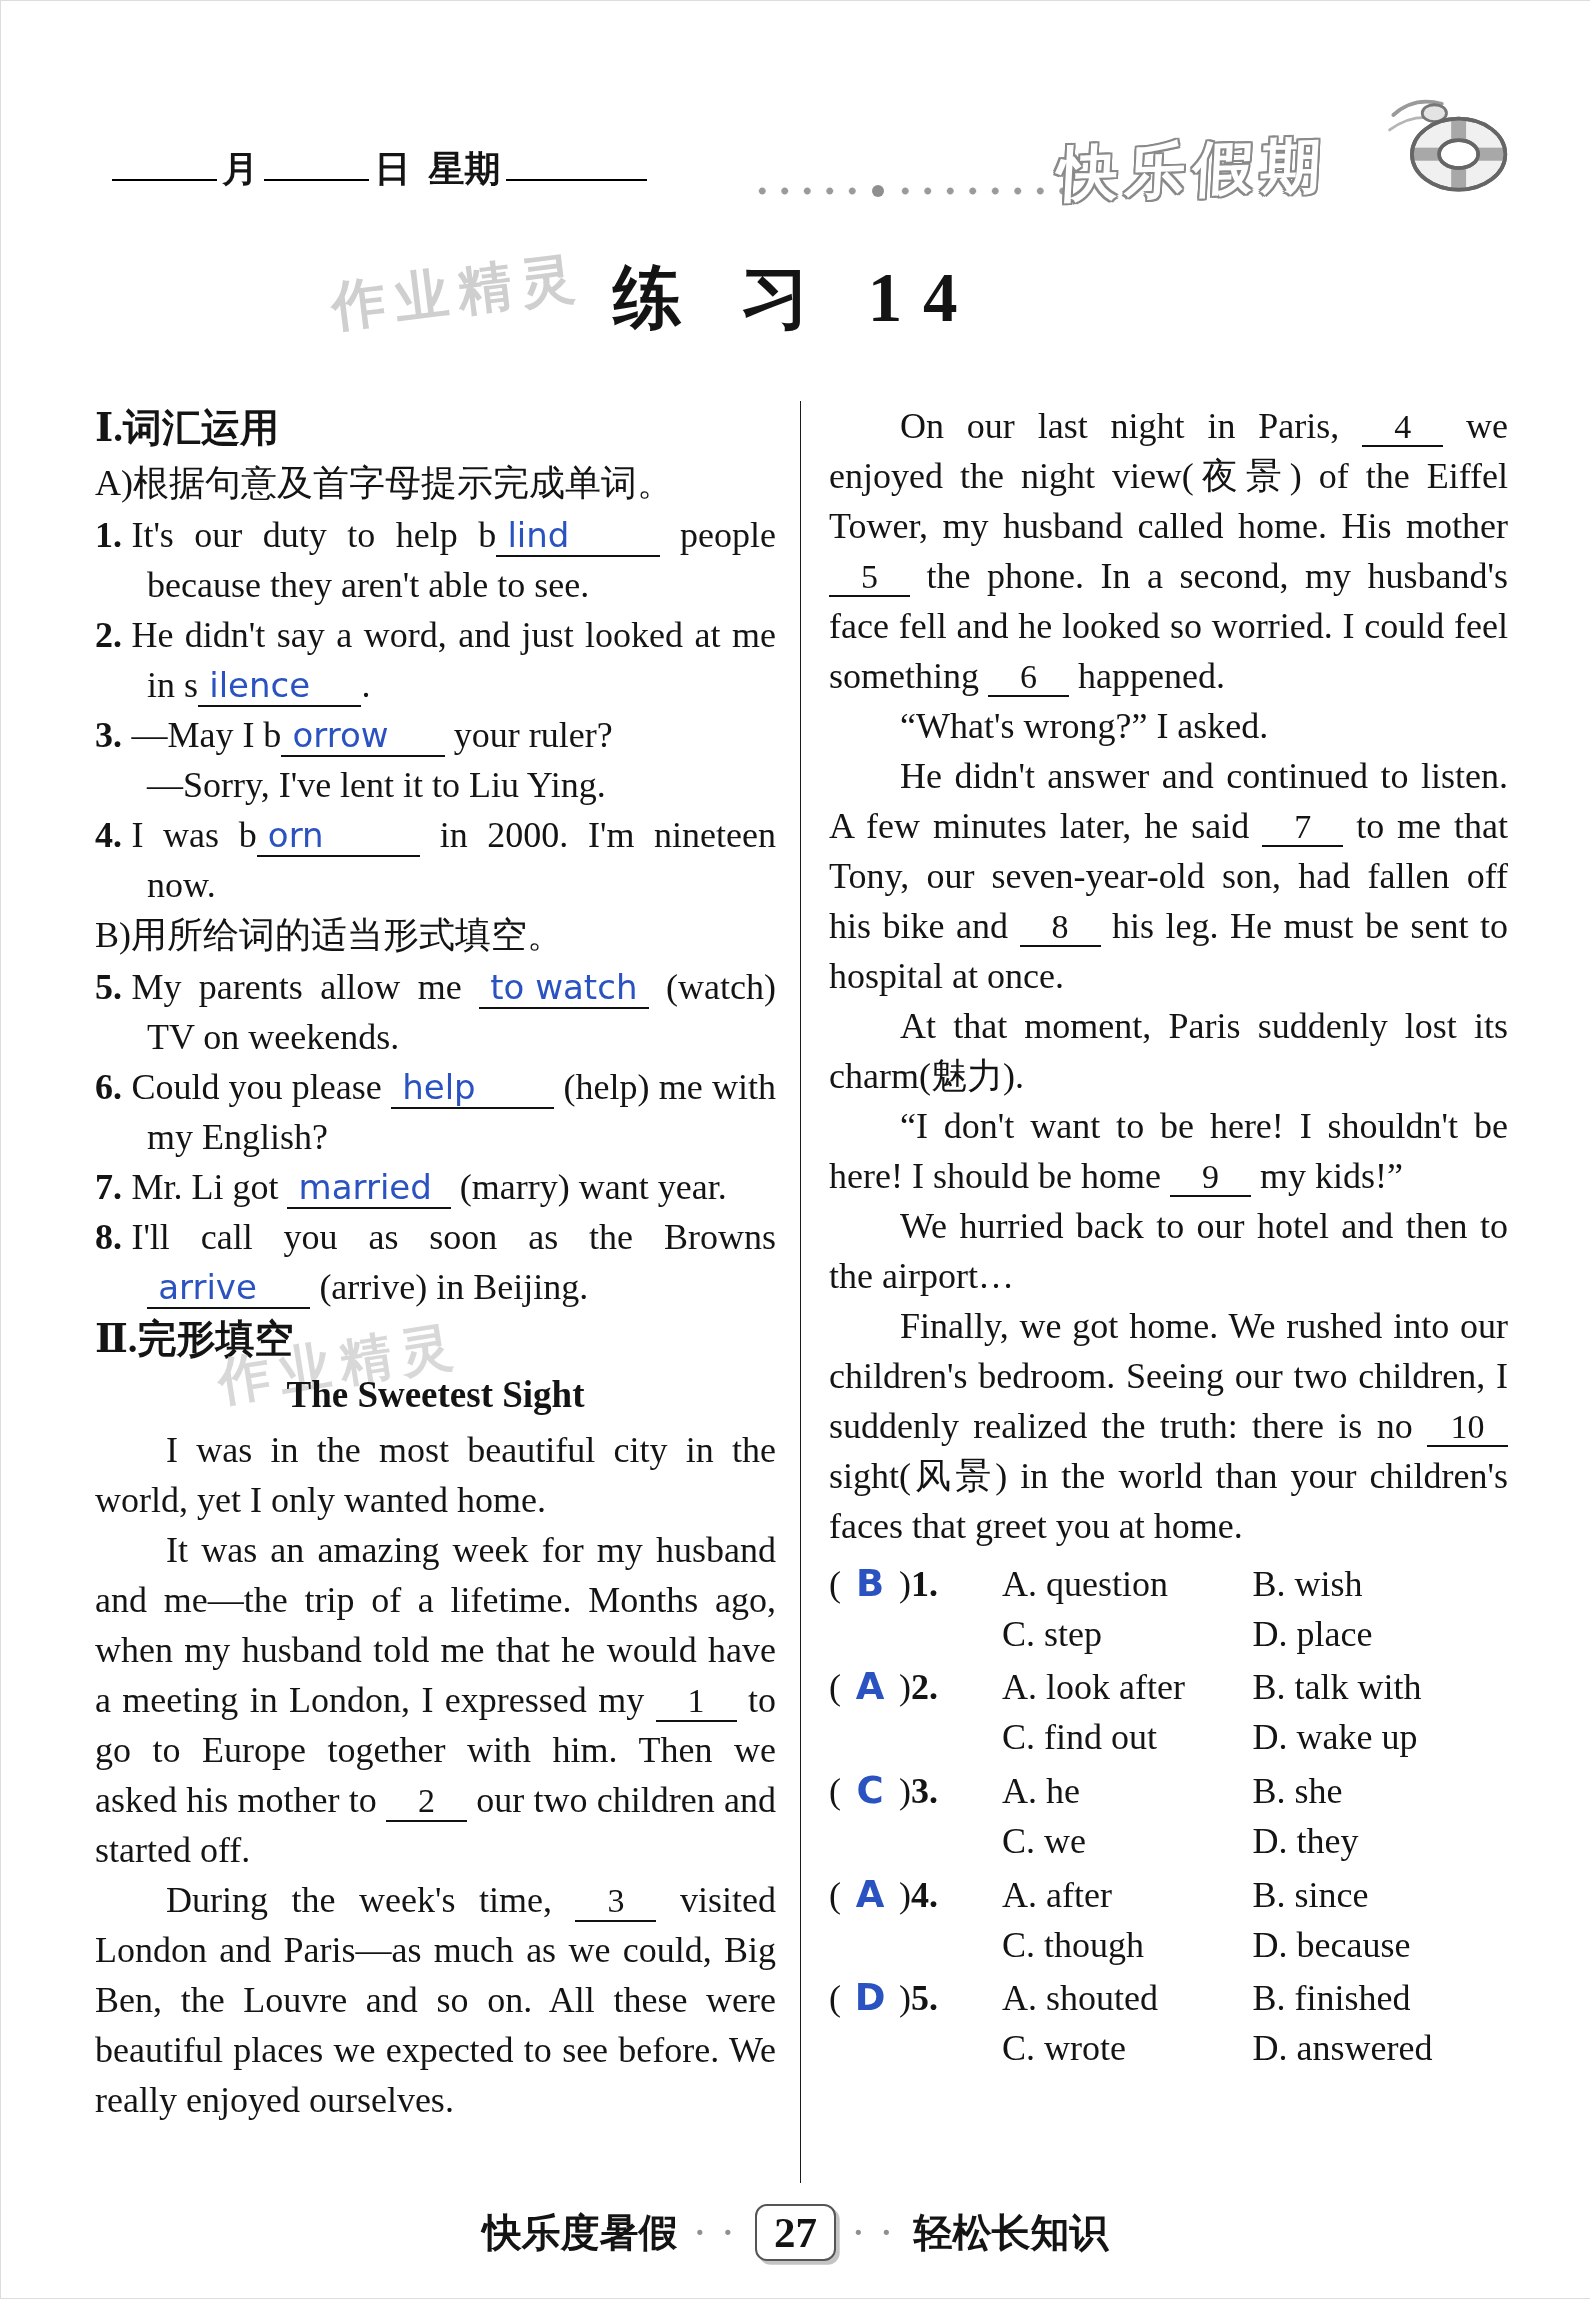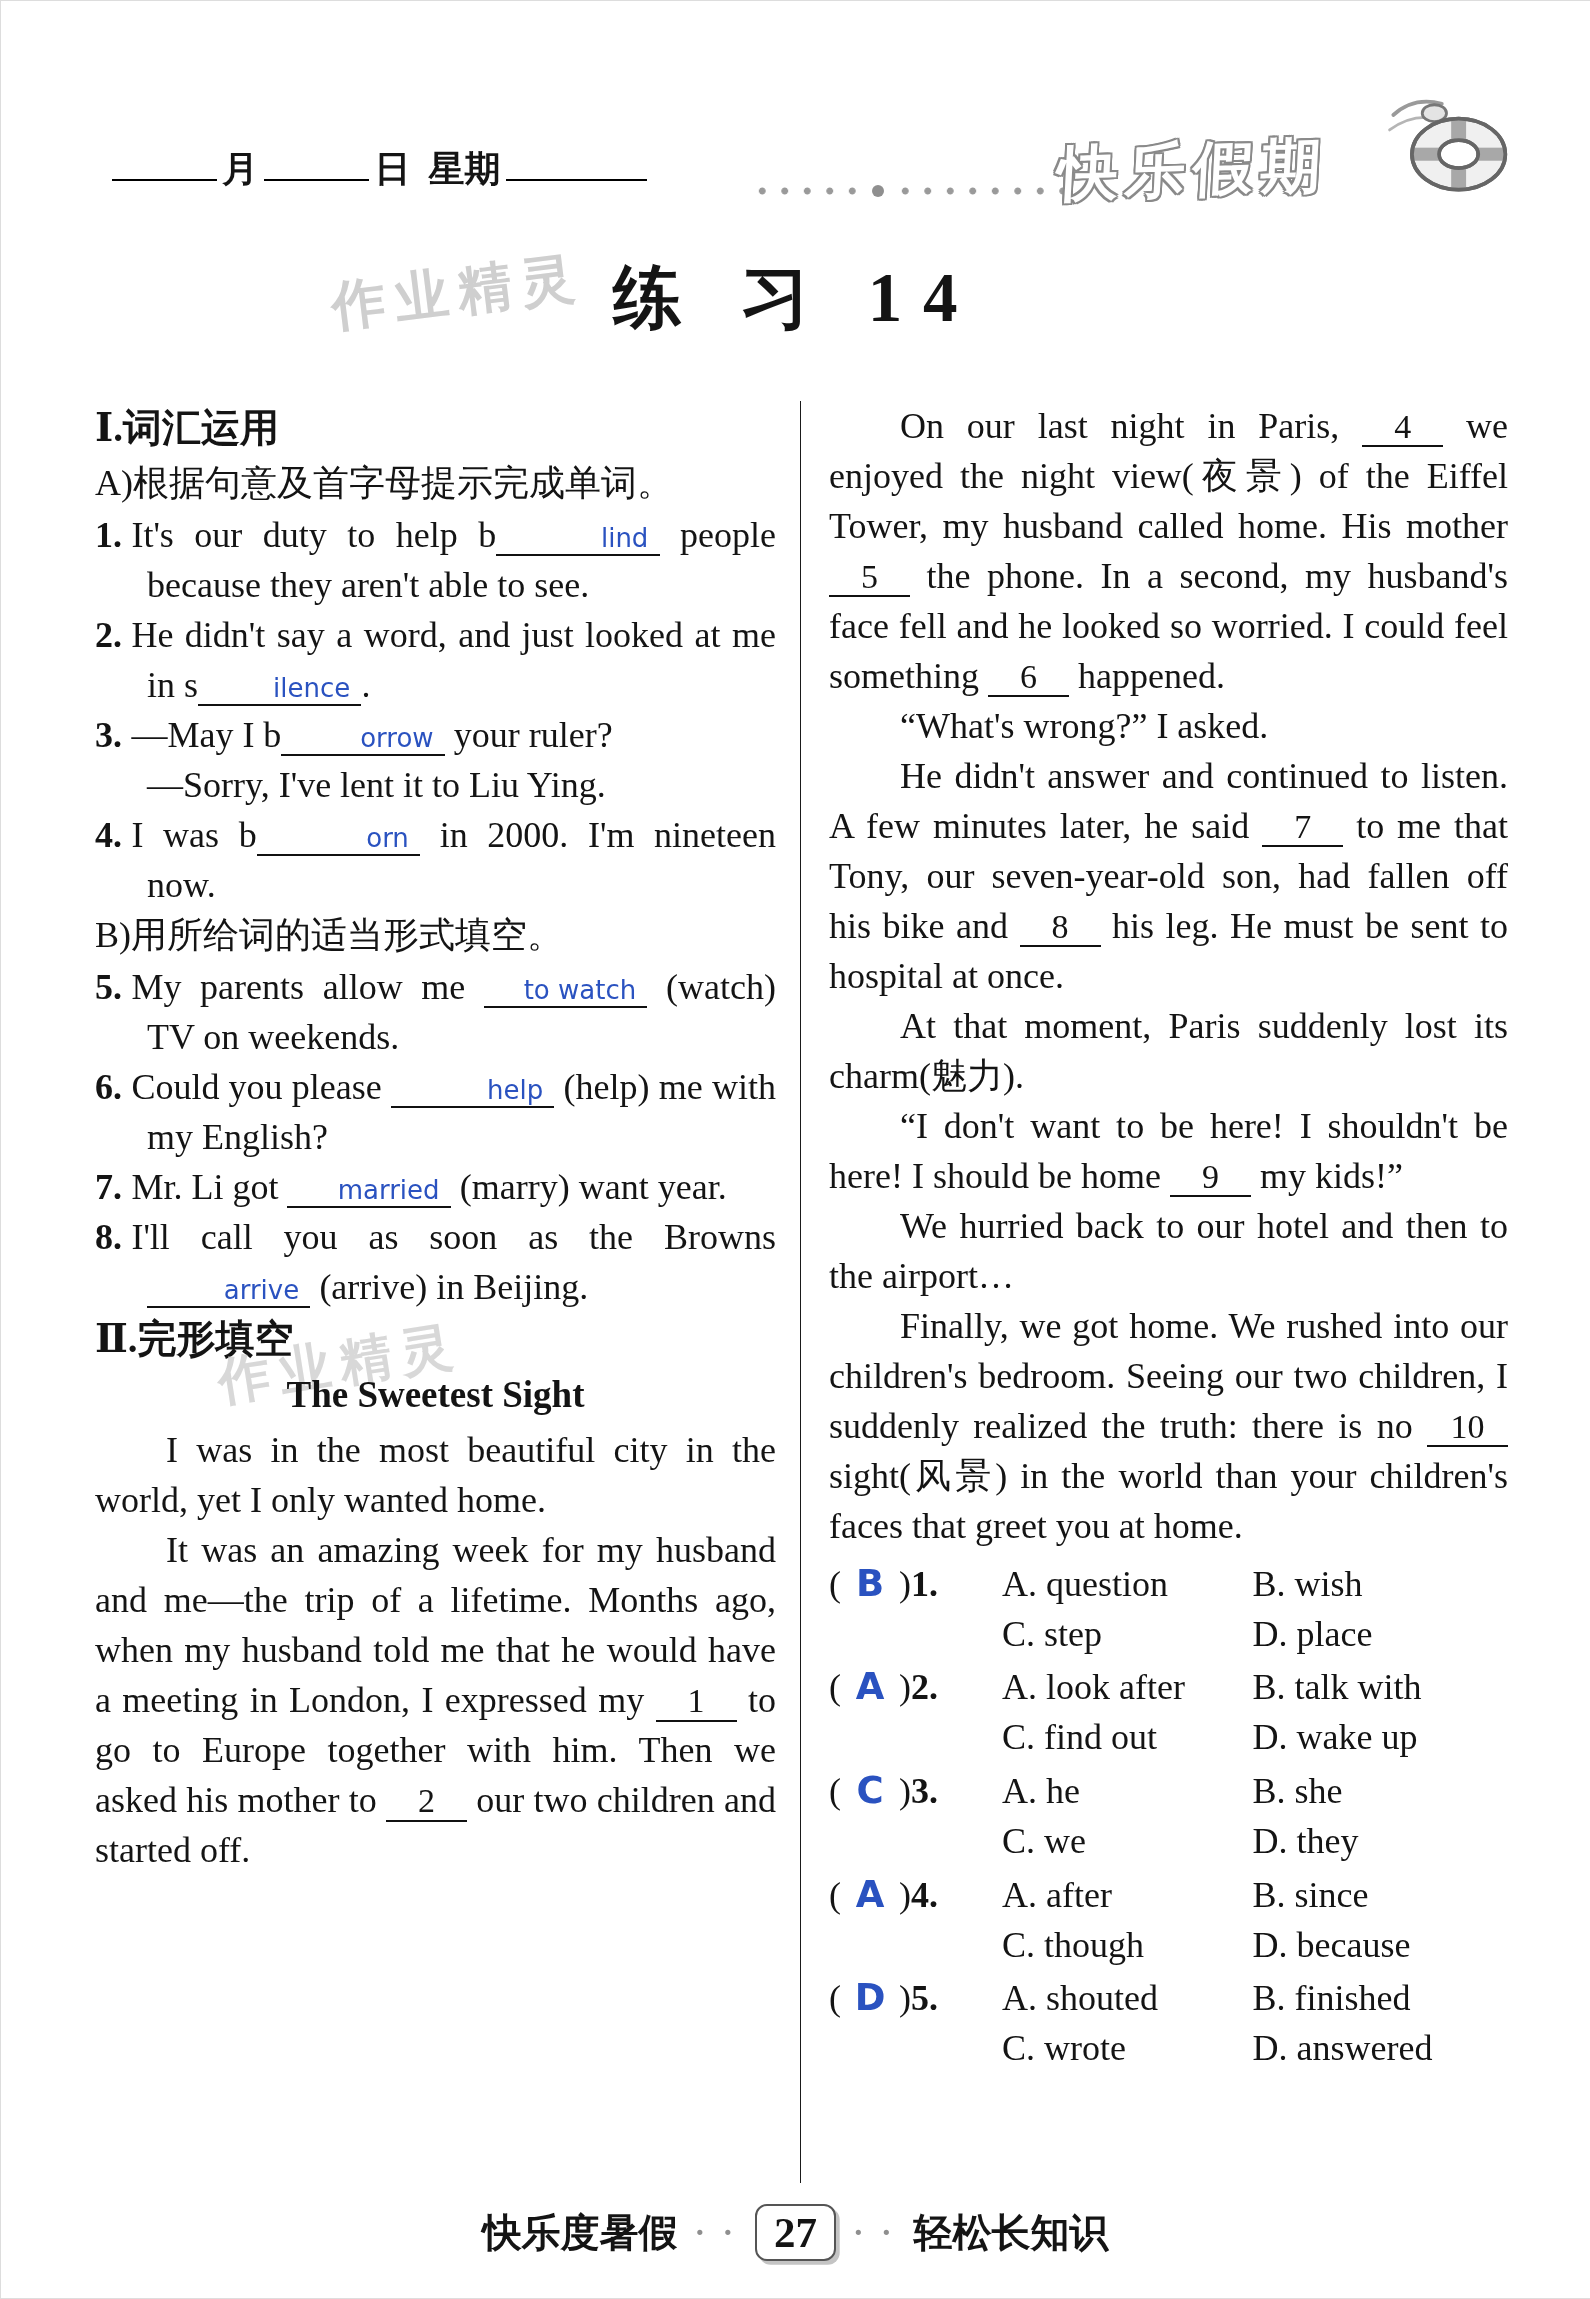--- a/index.html
+++ b/index.html
@@ -30,22 +30,22 @@
   .bodycols{position:absolute;top:400px;left:94px;right:82px;height:1782px;display:flex;overflow:hidden;font-size:36px;line-height:50px;}
   .col-left{width:705px;box-sizing:border-box;padding-right:24px;text-align:justify;}
   .col-right{flex:1;box-sizing:border-box;border-left:1.9px solid #1a1a1a;padding-left:28px;text-align:justify;}
   .sec-h{font-size:39px;font-weight:700;margin:1.9px 0 5.6px;position:relative;z-index:1;text-align:left;}
   .sub-h{margin:0 0 1.9px;text-align:left;}
   .wm2{position:absolute;left:122px;top:24px;font-size:52px;letter-spacing:9.4px;transform:rotate(-9deg);opacity:.8;z-index:0;}
   .vitem{padding-left:52px;text-indent:-52px;margin:0;}
   .vnum{font-weight:700;padding-right:9.4px;}
   .story-title{text-align:center;font-weight:700;font-size:37px;margin:5.6px 0;position:relative;z-index:1;}
   .para{margin:0;text-indent:71px;}
-  .ans{font-family:"DejaVu Sans","Liberation Sans",sans-serif;color:#2a52c0;font-size:26px;display:inline-block;
-       min-width:141px;text-align:right;border-bottom:2.8px solid #111;line-height:1.15;padding:0 11.2px;text-indent:0;}
+  .ans{font-family:"DejaVu Sans","Liberation Sans",sans-serif;color:#2a52c0;font-size:34px;display:inline-block;
+       min-width:141px;text-align:left;border-bottom:2.8px solid #111;line-height:1.15;padding:0 11.2px;text-indent:0;}
   .bnum{display:inline-block;min-width:81px;text-align:center;border-bottom:2.8px solid #111;line-height:1.1;font-size:34px;text-indent:0;}
 
   
   .questions{margin-top:7.5px;}
   .q{display:grid;grid-template-columns:173px 1fr 1.02fr;margin:0 0 3.7px;}
   .q-head{white-space:nowrap;}
   .q-letter{color:#2a52c0;font-family:"DejaVu Sans","Liberation Sans",sans-serif;font-weight:700;display:inline-block;min-width:58px;text-align:center;font-size:37px;}
   .q-num{font-weight:700;}
   .q-opt{text-align:left;}
 
@@ -123,20 +123,21 @@
       </div>
 
       <div class="sec-h">
         <span class="wm wm2">作业精灵</span>
         <span>Ⅱ.完形填空</span>
       </div>
 
       <div class="story-title">The Sweetest Sight</div>
       <p class="para"><span>I was in the most beautiful city in the world, yet I only wanted home.</span></p>
       <p class="para"><span>It was an amazing week for my husband and me—the trip of a lifetime. Months ago, when my husband told me that he would have a meeting in London, I expressed my </span><span class="bnum">1</span><span> to go to Europe together with him. Then we asked his mother to </span><span class="bnum">2</span><span> our two children and started off.</span></p>
+      <p class="para"><span>During the week's time, </span><span class="bnum">3</span><span> visited London and Paris—as much as we could, Big Ben, the Louvre and so on. All these were beautiful places we expected to see before. We really enjoyed ourselves.</span></p>
     </div>
 
     <div class="col-right">
       <p class="para"><span>On our last night in Paris, </span><span class="bnum">4</span><span> we enjoyed the night view(夜景) of the Eiffel Tower, my husband called home. His mother </span><span class="bnum">5</span><span> the phone. In a second, my husband's face fell and he looked so worried. I could feel something </span><span class="bnum">6</span><span> happened.</span></p>
       <p class="para"><span>“What's wrong?” I asked.</span></p>
       <p class="para"><span>He didn't answer and continued to listen. A few minutes later, he said </span><span class="bnum">7</span><span> to me that Tony, our seven-year-old son, had fallen off his bike and </span><span class="bnum">8</span><span> his leg. He must be sent to hospital at once.</span></p>
       <p class="para"><span>At that moment, Paris suddenly lost its charm(魅力).</span></p>
       <p class="para"><span>“I don't want to be here! I shouldn't be here! I should be home </span><span class="bnum">9</span><span> my kids!”</span></p>
       <p class="para"><span>We hurried back to our hotel and then to the airport…</span></p>
       <p class="para"><span>Finally, we got home. We rushed into our children's bedroom. Seeing our two children, I suddenly realized the truth: there is no </span><span class="bnum">10</span><span> sight(风景) in the world than your children's faces that greet you at home.</span></p>

